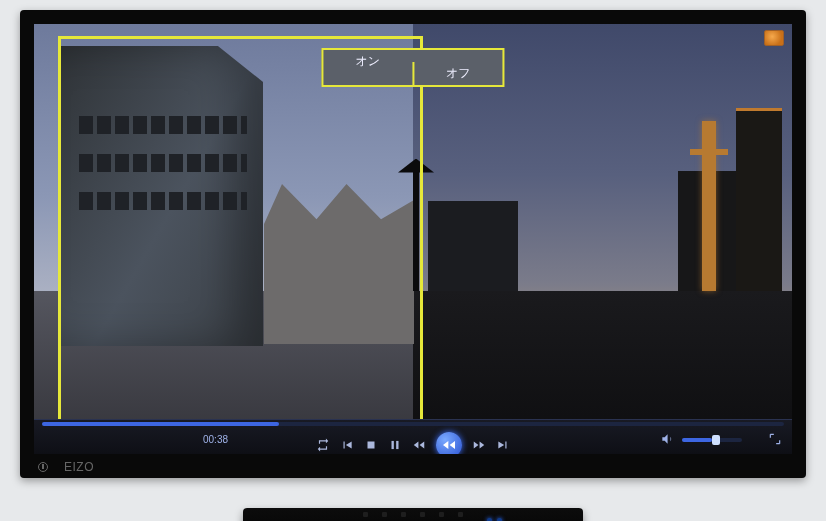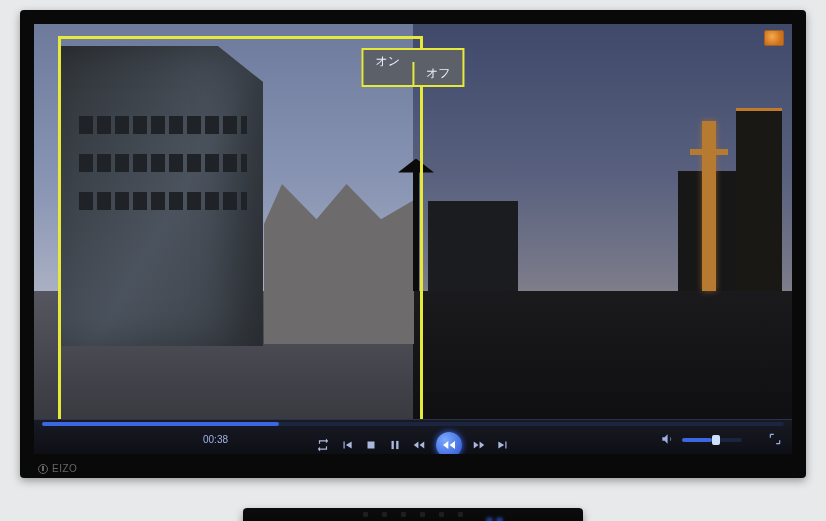--- a/index.html
+++ b/index.html
@@ -111,21 +111,21 @@
   .seg {
     position:absolute;
     top:24px; left:50%; transform:translateX(-50%);
     display:flex;
     border:2px solid #e6e83a;
     background:#5b6069;
     font-size:12px;
     color:#eef;
   }
   .seg > div {
-    padding:3px 12px;
+    padding:3px 32px;
     cursor:pointer;
   }
   .seg > div + div { border-left:2px solid #e6e83a;margin-top:12px; }
 
   
   .status-icon {
     position:absolute; top:6px; right:8px;
     width:18px; height:14px;
     border:1px solid #a06028;
     background: radial-gradient(circle at 40% 40%, #f6a94d 0%, #c97018 70%);
@@ -179,22 +179,22 @@
   }
   .expand svg{ width:14px; height:14px; stroke:#9fb2e8; fill:none; stroke-width:2;}
   .spk {
     position:absolute; right:118px; top:12px; width:14px; height:14px;
   }
   .spk svg{ width:14px; height:14px; fill:#9fb2e8;}
 
   
   .brand {
     position:absolute; left:18px; bottom:4px;
-    color:#666; font-size:10px; letter-spacing:0.5px;
-    display:flex; align-items:center; gap:4px;
+    color:#666; font-size:12px; letter-spacing:0.5px;
+    display:flex; align-items:center; gap:16px;
   }
   .brand .dot{ width:8px; height:8px; border:1px solid #666; border-radius:50%; position:relative;}
   .brand .dot::before{ content:""; position:absolute; left:3px; top:1px; width:2px; height:5px; background:#666;}
   .stand {
     position:absolute; left:50%; bottom:-26px; transform:translateX(-50%);
     width:340px; height:28px;
     background:linear-gradient(#0c0c0c, #050505);
     border-radius:4px;
     box-shadow:0 4px 8px rgba(0,0,0,0.4);
   }

